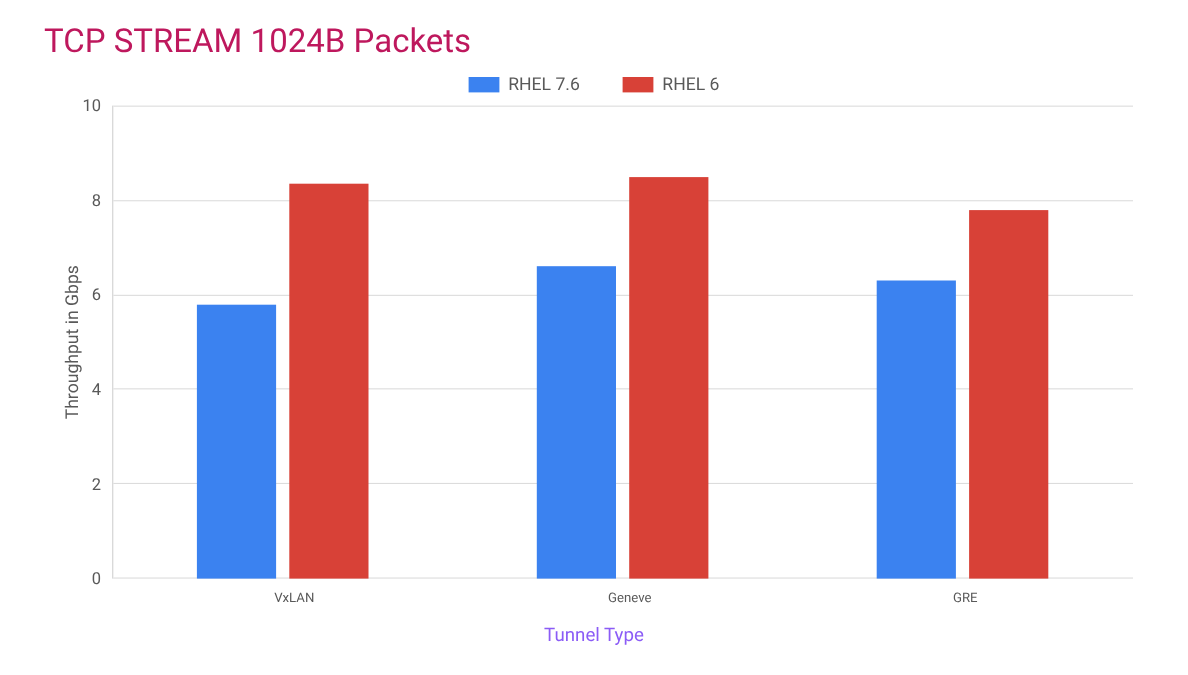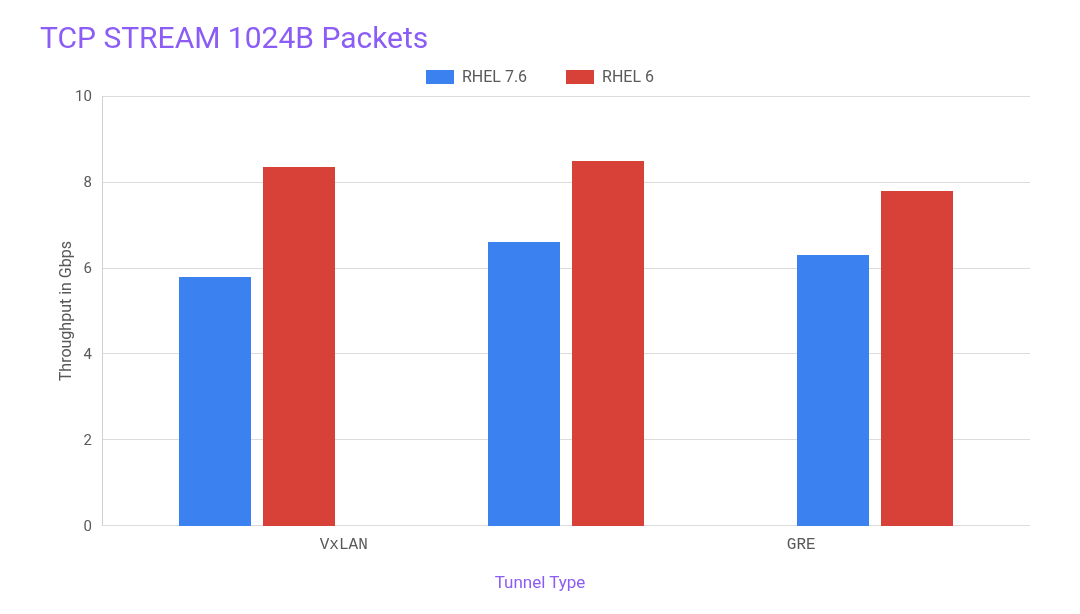--- a/index.html
+++ b/index.html
@@ -7,21 +7,21 @@
     font-family: -apple-system, BlinkMacSystemFont, "Segoe UI", Roboto, Arial, sans-serif;
     background: #fff;
     width: 1080px;
     height: 614px;
     position: relative;
     padding: 20px 30px 30px 30px;
   }
   .title {
     font-size: 30px;
     font-weight: 400;
-    color: #8b5cf6;
+    color: #be185d;
     margin-bottom: 12px;
     margin-left: 10px;
   }
   .legend {
     display: flex;
     justify-content: center;
     gap: 39px;
     margin-bottom: 10px;
   }
   .legend-item {
@@ -101,23 +101,22 @@
   }
   .x-axis {
     display: flex;
     margin-left: 85px;
     margin-right: 20px;
     margin-top: 10px;
   }
   .x-tick {
     flex: 1;
     text-align: center;
-    font-size: 16px;
+    font-size: 12px;
     color: #595959;
-    font-family: Liberation Mono, monospace;
   }
   .x-axis-label {
     text-align: center;
     font-size: 17px;
     color: #8b5cf6;
     margin-top: 18px;
   }
 </style>
 </head>
 <body>
@@ -166,16 +165,17 @@
       <div class="group">
         <div class="bar" style="height:63.000%;background:#3b82f0"></div>
         <div class="bar" style="height:78.000%;background:#d84137"></div>
       </div>
     </div>
   </div>
 </div>
 
 <div class="x-axis">
   <div class="x-tick">VxLAN</div>
+  <div class="x-tick">Geneve</div>
   <div class="x-tick">GRE</div>
 </div>
 
 <div class="x-axis-label">Tunnel Type</div>
 
 </body></html>

